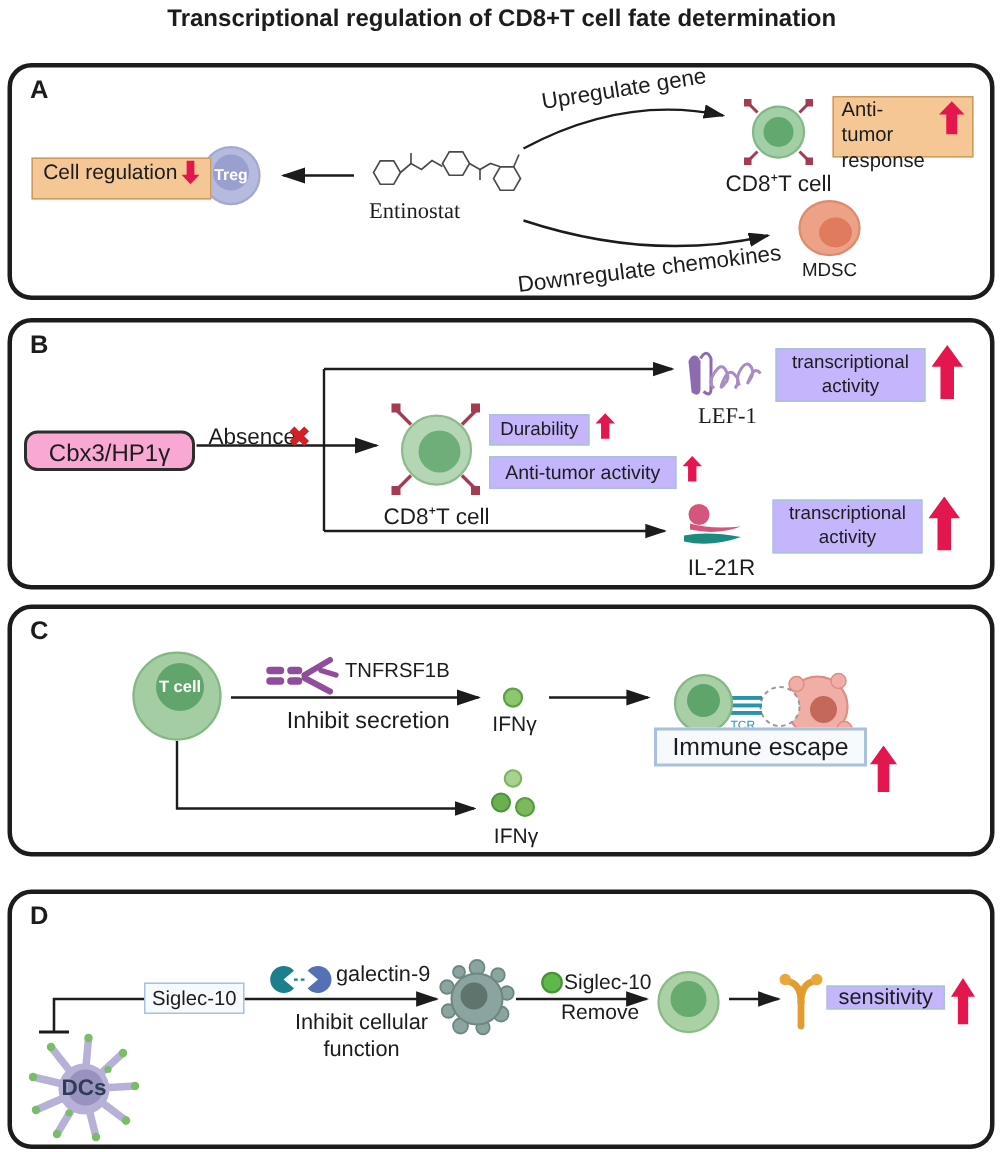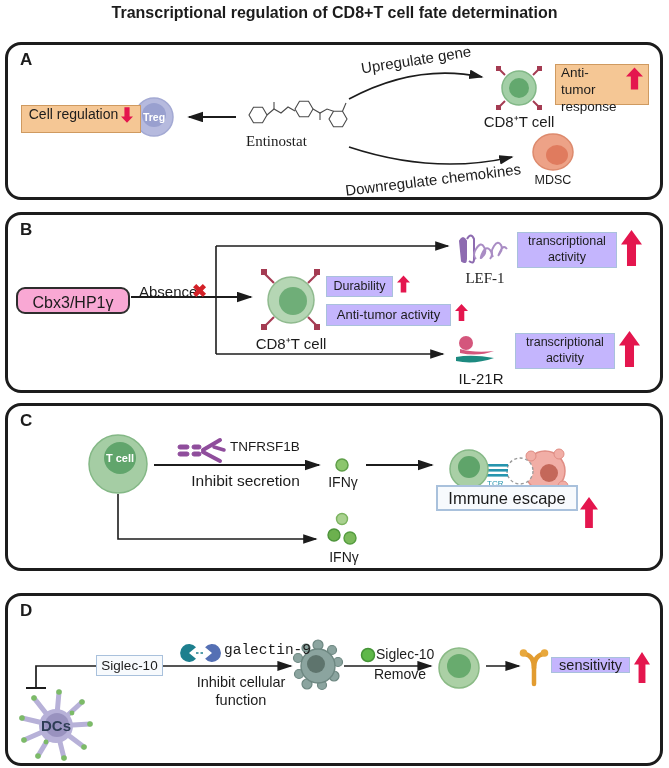--- a/index.html
+++ b/index.html
@@ -337,21 +337,21 @@
         <path d="M526 72 Q526 60 535 58"></path>
       </g>
       <circle cx="515.5" cy="57" r="3.8" fill="#e8a83c"></circle>
       <circle cx="536.5" cy="57" r="3.8" fill="#e8a83c"></circle>
     </svg>
 
     <div class="wbox" style="left:88px;top:59px;width:67px;height:21px;border-width:1.5px;">
       <span style="font-size:13.5px;">Siglec-10</span>
     </div>
     <div class="lbl ctr" style="left:27px;top:121px;width:42px;font-weight:bold;color:#2e3d55;">DCs</div>
-    <div class="lbl" style="left:216px;top:46px;font-size:14.5px;font-family:Liberation Mono, monospace;">galectin-9</div>
+    <div class="lbl" style="left:216px;top:46px;font-size:14.5px;">galectin-9</div>
     <div class="lbl ctr" style="left:172px;top:77px;width:122px;font-size:14.5px;white-space:normal;line-height:1.25;">Inhibit cellular function</div>
     <div class="lbl" style="left:368px;top:50px;font-size:14px;">Siglec-10</div>
     <div class="lbl ctr" style="left:352px;top:70px;width:60px;font-size:14px;margin-left:10px;">Remove</div>
     <div class="bbox" style="left:543px;top:61px;width:79px;height:16px;font-size:14.5px;">
       <span>sensitivity</span>
     </div>
     <svg class="abs" style="left:626px;top:56px;" width="16" height="31" viewBox="0 0 20 26" preserveAspectRatio="none">
         <path d="M10 0 L20 10.5 L14.3 10.5 L14.3 26 L5.7 26 L5.7 10.5 L0 10.5 Z" fill="#e4164e"></path>
       </svg>
   </div>

